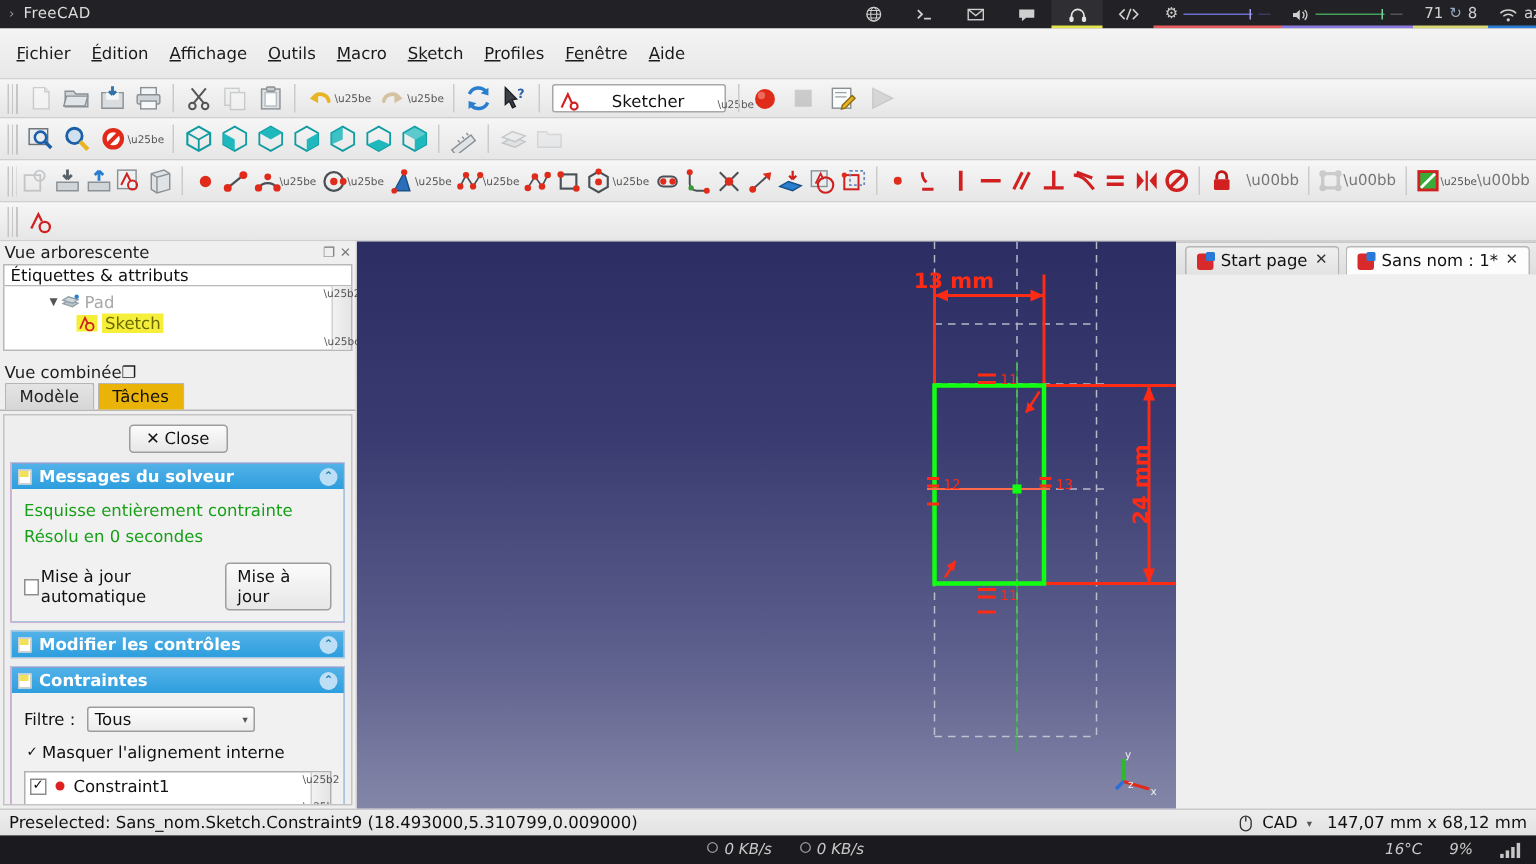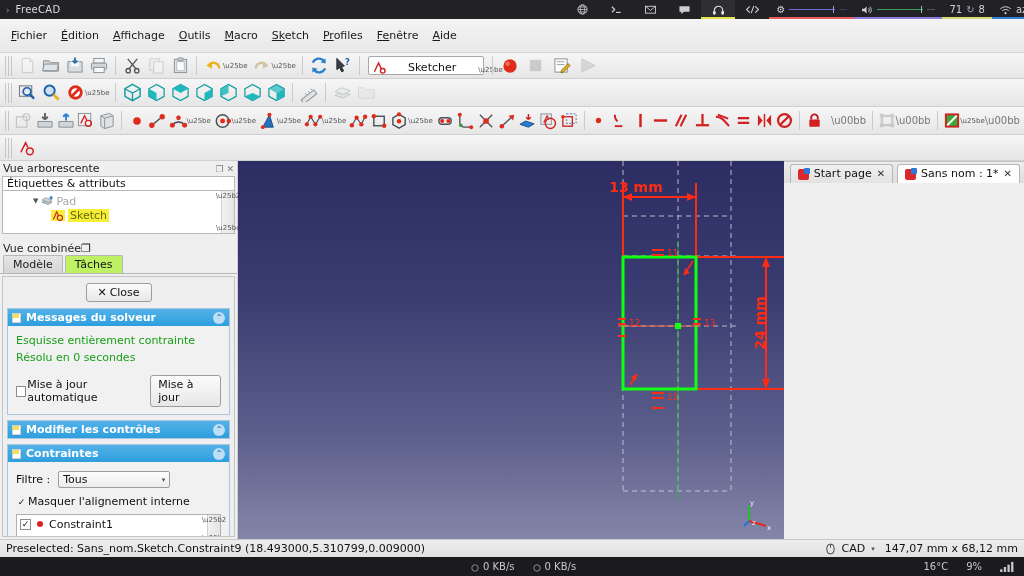--- a/index.html
+++ b/index.html
@@ -134,21 +134,21 @@
   }
   .tabs {
     display: flex; align-items: flex-end; height: 18px; padding-left: 3px;
     border-bottom: 1px solid #b6b6b6;
   }
   .tab {
     padding: 2px 9px 2px 9px; font-size: 11px; border: 1px solid #b6b6b6;
     border-bottom: none; background: linear-gradient(#e4e4e4,#d6d6d6); color: #222;
     border-radius: 2px 2px 0 0; margin-right: 2px; line-height: 13px;
   }
-  .tab.active { background: #bef264; color: #111; }
+  .tab.active { background: #eab308; color: #111; }
 
   .taskpanel {
     flex: 1; background: #eeeeee; border: 1px solid #c4c4c4; margin: 2px;
     display: flex; min-height: 0; position: relative;
   }
   .taskinner { flex: 1; padding: 4px 4px 0 4px; overflow: hidden; }
   .closebtn {
     width: 66px; height: 19px; margin: 2px auto 6px auto;
     background: linear-gradient(#fbfbfb,#e7e7e7); border: 1px solid #9d9d9d; border-radius: 3px;
     display: flex; align-items: center; justify-content: center; gap: 3px;
@@ -223,21 +223,21 @@
     display: flex; align-items: center; padding: 0 6px; font-size: 11px; color: #111;
   }
   .status-right { margin-left: auto; display: flex; align-items: center; gap: 6px; }
 
   
   .botbar {
     position: absolute; left: 0; top: 557px; width: 1024px; height: 19px;
     background: #1b1b1f; color: #c8c8c8; display: flex; align-items: center;
     font-size: 10px;
   }
-  .bb-seg { display: flex; align-items: flex-end; gap: 4px; padding: 0 9px; }
+  .bb-seg { display: flex; align-items: flex-start; gap: 4px; padding: 0 9px; font-style: italic; }
 
   
   svg { display: block; }
   .nosel { user-select: none; }
 </style>
 </head>
 <body>
 
 <div id="app" class="nosel">
 

